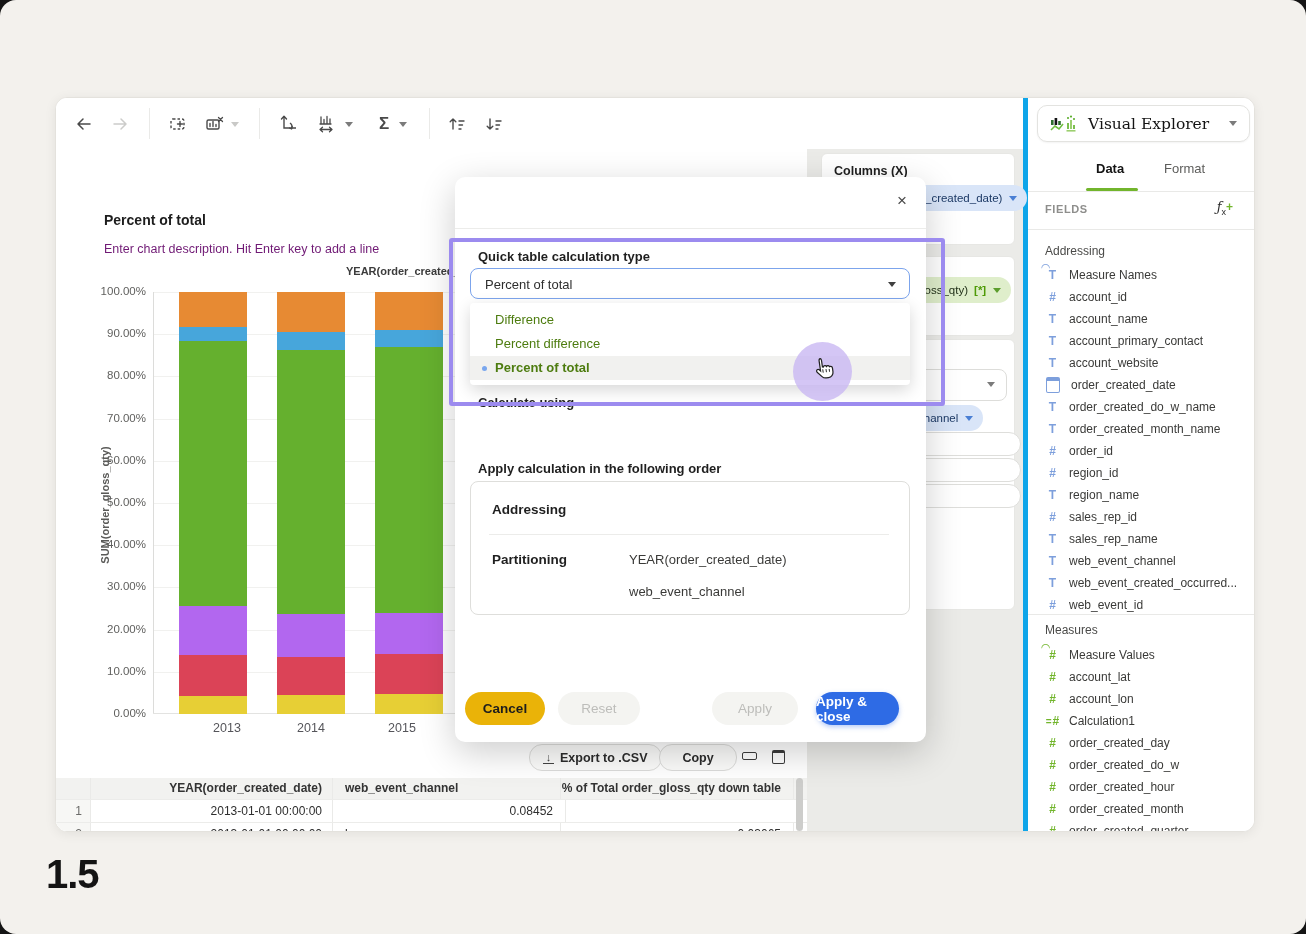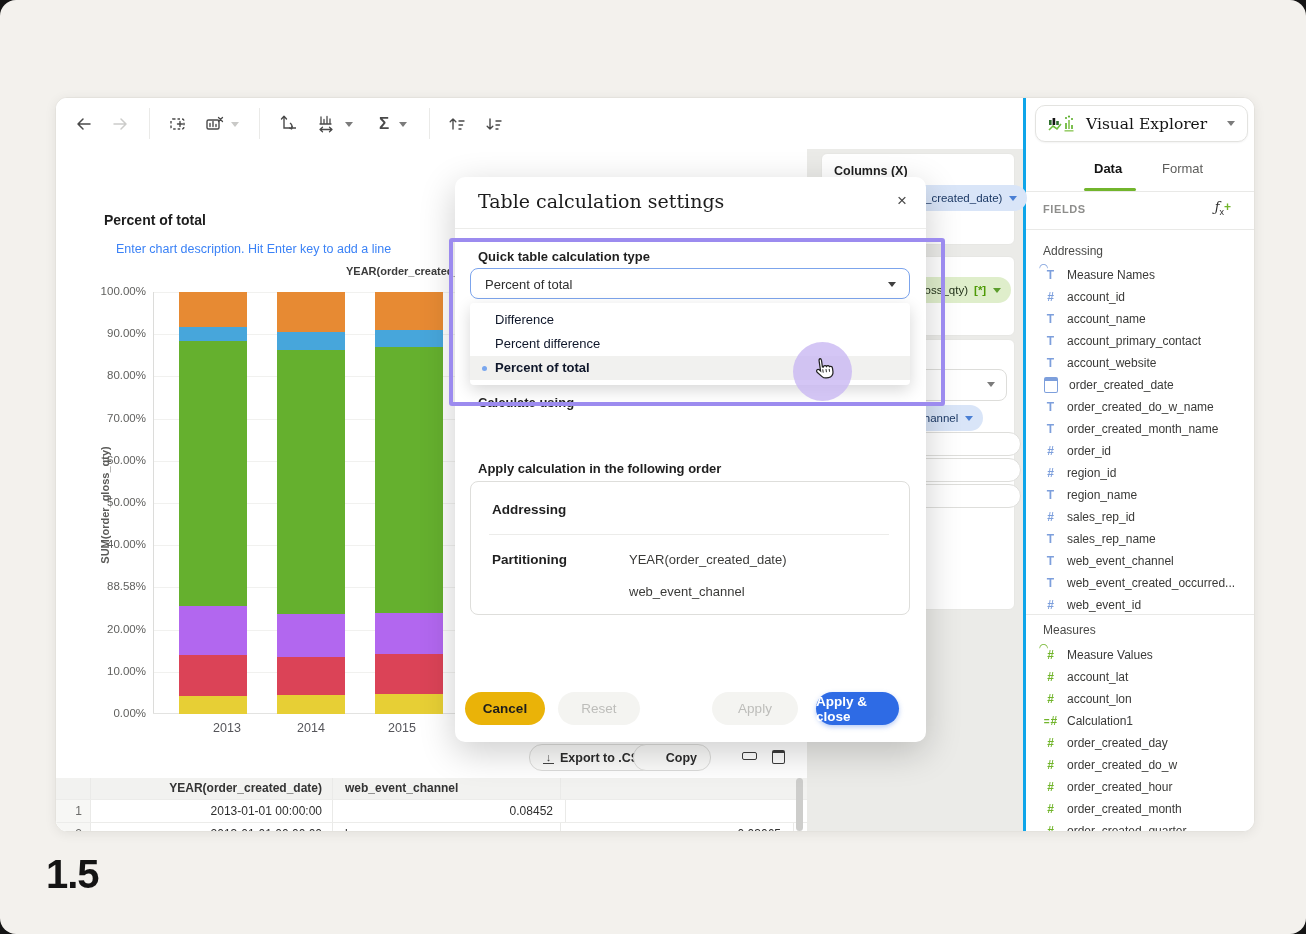--- a/index.html
+++ b/index.html
@@ -15,21 +15,21 @@
   .toolbar{position:absolute;left:0;top:0;width:967px;height:51px;border-bottom:1px solid #ECECEA;background:#fff;}
   .tb-ic{position:absolute;top:13px;width:26px;height:26px;display:flex;align-items:center;justify-content:center;cursor:pointer;}
   .tb-sep{position:absolute;top:10px;width:1px;height:31px;background:#EAEAE8;}
   .caret{width:0;height:0;border-left:4px solid transparent;border-right:4px solid transparent;border-top:5px solid #7b7b7b;display:inline-block;}
   .caret.lt{border-top-color:#C9C9C7;}
   .sigma{font-size:17px;font-weight:bold;color:#4a4a4a;}
 
   
   .chart-panel{position:absolute;left:0;top:51px;width:758px;height:586px;background:#fff;border-right:1px solid #E7E7E5;}
   .chart-title{position:absolute;left:48px;top:63px;font-size:14px;font-weight:bold;color:#1d1d1d;}
-  .chart-desc{position:absolute;left:60px;top:93px;font-size:12.5px;color:#3b82f6;}
+  .chart-desc{position:absolute;left:48px;top:93px;font-size:12.5px;color:#701a75;}
   .xaxis-title{position:absolute;left:290px;top:116px;font-size:11px;font-weight:bold;color:#3c3c3c;}
   .yaxis-title{position:absolute;left:-31px;top:350px;font-size:11px;font-weight:bold;color:#5a5a58;transform:rotate(-90deg);transform-origin:center;width:160px;text-align:center;}
   .ytick{position:absolute;width:58px;text-align:right;font-size:11.5px;color:#5f5f5d;}
   .gridline{position:absolute;height:1px;background:#F1F1EF;}
   .axis-v{position:absolute;left:97px;top:143px;width:1px;height:422px;background:#DCDCDA;}
   .axis-h{position:absolute;left:97px;top:564px;width:648px;height:1px;background:#E3E3E1;}
   .bar{position:absolute;width:68px;display:flex;flex-direction:column-reverse;}
   .seg{width:100%;}
   .xtick{position:absolute;top:572px;width:68px;text-align:center;font-size:12.5px;color:#55555a;}
   .zoombtn{position:absolute;width:19px;height:19px;border:1px solid #E1E1DF;border-radius:4px;background:#FBFBFA;
@@ -66,21 +66,21 @@
   .trow.head{background:#F2F2F0;font-weight:bold;height:21px;line-height:21px;color:#333;}
   .tc{box-sizing:border-box;border-right:1px solid #EAEAE8;overflow:hidden;white-space:nowrap;}
   .tc.c0{width:35px;text-align:right;padding-right:8px;color:#6b6b69;background:#F7F7F5;}
   .trow.head .tc.c0{background:#F2F2F0;}
   .tc.c1{width:242px;text-align:right;padding-right:10px;}
   .tc.c2{width:228px;text-align:left;padding-left:12px;}
   .tc.c3{width:233px;text-align:right;padding-right:12px;}
   .tbl-scroll{position:absolute;left:740px;top:40px;width:7px;height:53px;background:#CDCDCB;border-radius:4px;}
 
   
-  .sidebar{position:absolute;left:967px;top:0;width:231px;height:733px;background:#fff;border-left:3px solid #0ea5e9;}
+  .sidebar{position:absolute;left:967px;top:0;width:231px;height:733px;background:#fff;border-left:5px solid #0ea5e9;}
   .ve-btn{position:absolute;left:9px;top:7px;width:213px;height:37px;background:#fff;border:1px solid #E3E3E0;border-radius:10px;
           box-shadow:0 1px 2px rgba(0,0,0,.05);display:flex;align-items:center;padding:0 12px;box-sizing:border-box;cursor:pointer;}
   .ve-label{font-family:"DejaVu Serif","Liberation Serif",serif;font-size:15.5px;color:#141414;margin-left:8px;flex:1;}
   .tab{position:absolute;top:63px;font-size:13px;cursor:pointer;}
   .tab.active{font-weight:bold;color:#141414;}
   .tab.idle{color:#5d5d5b;}
   .tab-underline{position:absolute;left:58px;top:90px;width:52px;height:3px;background:#72B52C;border-radius:2px;}
   .sb-div{position:absolute;left:0;width:231px;height:1px;background:#E9E9E7;}
   .fields-label{position:absolute;left:17px;top:105px;font-size:11px;font-weight:bold;letter-spacing:.6px;color:#8e8e8c;}
   .fxplus{position:absolute;right:26px;top:101px;font-size:13px;color:#2c2c2c;cursor:pointer;}
@@ -101,21 +101,21 @@
   .modal-title{position:absolute;left:23px;top:13px;font-family:"DejaVu Serif","Liberation Serif",serif;font-size:19px;color:#1c1c1c;}
   .modal-x{position:absolute;right:19px;top:14px;font-size:17px;color:#4a4a4a;cursor:pointer;}
   .modal-hdiv{position:absolute;left:0;top:51px;width:471px;height:1px;background:#ECECEA;}
   .m-label{position:absolute;left:23px;font-size:13px;font-weight:bold;color:#1f1f1f;}
   .m-select{position:absolute;left:15px;width:440px;height:31px;background:#fff;border:1.5px solid #D9D9D6;border-radius:8px;
             font-size:13px;color:#2e2e2e;line-height:31px;padding-left:14px;box-sizing:border-box;cursor:pointer;}
   .m-select.focus{border-color:#7CA4EC;}
   .m-select .caret{position:absolute;right:13px;top:13px;border-top-color:#3f3f3f;}
   .menu{position:absolute;left:15px;top:126px;width:440px;background:#fff;border-radius:4px;
         box-shadow:0 5px 16px rgba(0,0,0,.16);z-index:45;padding:5px 0;}
-  .opt{height:24px;line-height:24px;font-size:13px;color:#0f172a;padding-left:25px;position:relative;cursor:pointer;}
+  .opt{height:24px;line-height:24px;font-size:13px;color:#4d7c0f;padding-left:25px;position:relative;cursor:pointer;}
   .opt.sel{background:#F1F1EF;font-weight:bold;}
   .opt.sel::before{content:"";position:absolute;left:12px;top:10px;width:5px;height:5px;border-radius:50%;background:#7aa7ee;}
   .order-box{position:absolute;left:15px;top:304px;width:440px;height:134px;border:1.5px solid #DEDEDB;border-radius:8px;box-sizing:border-box;}
   .ob-div{position:absolute;left:18px;top:52px;width:400px;height:1px;background:#ECECEA;}
   .ob-label{position:absolute;left:21px;font-size:13.5px;font-weight:bold;color:#1f1f1f;}
   .ob-val{position:absolute;left:158px;font-size:13px;color:#3a3a38;}
   .reapply{position:absolute;left:15px;top:445px;width:440px;height:32px;background:#F0F0ED;border-radius:6px;
            font-size:13px;color:#333;line-height:32px;padding-left:13px;box-sizing:border-box;}
   .mbtn{position:absolute;top:515px;height:33px;border-radius:17px;font-size:13.5px;display:flex;align-items:center;justify-content:center;cursor:pointer;}
   .mbtn.cancel{left:10px;width:80px;background:#eab308;color:#1d1d1d;font-weight:bold;}
@@ -220,21 +220,21 @@
           <div class="gridline" style="left: 98px; top: 522.8px; width: 647px;"></div>
         </div>
       <div id="ytick-layer">
           <div class="ytick" style="left: 32px; top: 136px;">100.00%</div>
           <div class="ytick" style="left: 32px; top: 178.2px;">90.00%</div>
           <div class="ytick" style="left: 32px; top: 220.4px;">80.00%</div>
           <div class="ytick" style="left: 32px; top: 262.6px;">70.00%</div>
           <div class="ytick" style="left: 32px; top: 304.8px;">60.00%</div>
           <div class="ytick" style="left: 32px; top: 347px;">50.00%</div>
           <div class="ytick" style="left: 32px; top: 389.2px;">40.00%</div>
-          <div class="ytick" style="left: 32px; top: 431.4px;">88.58%</div>
+          <div class="ytick" style="left: 32px; top: 431.4px;">30.00%</div>
           <div class="ytick" style="left: 32px; top: 473.6px;">20.00%</div>
           <div class="ytick" style="left: 32px; top: 515.8px;">10.00%</div>
           <div class="ytick" style="left: 32px; top: 558px;">0.00%</div>
         </div>
       <div id="bars-layer">
           <div class="bar" style="left: 123px; bottom: 21px; height: 422px;">
             <div class="seg" style="height: 17.724px; background: rgb(231, 207, 53);"></div>
             <div class="seg" style="height: 41.778px; background: rgb(219, 67, 87);"></div>
             <div class="seg" style="height: 48.108px; background: rgb(178, 103, 239);"></div>
             <div class="seg" style="height: 265.86px; background: rgb(101, 176, 46);"></div>
@@ -308,30 +308,31 @@
           <span class="circ"></span>
           <span>Detail</span>
         </div>
       </div>
 
     <div class="results">
       <div class="res-btn" style="left:473px">
         <span class="dl-ic">↓</span>
         <span>Export to .CSV</span>
       </div>
-      <div class="res-btn" style="left:577px;width:50px;justify-content:flex-end">
+      <div class="res-btn" style="left:603px;width:50px;justify-content:center">
         <span>Copy</span>
       </div>
       <div class="win-ic min-ic" style="left:686px;top:14px"></div>
       <div class="win-ic max-ic" style="left:716px"></div>
       <div class="tbl" id="results-table">
           <div class="trow head">
             <div class="tc c0"></div>
             <div class="tc c1">YEAR(order_created_date)</div>
             <div class="tc c2">web_event_channel</div>
+            <div class="tc c3">% of Total order_gloss_qty down table</div>
           </div>
           <div class="trow">
             <div class="tc c0">1</div>
             <div class="tc c1">2013-01-01 00:00:00</div>
             <div class="tc c3">0.08452</div>
           </div>
           <div class="trow">
             <div class="tc c0">2</div>
             <div class="tc c1">2013-01-01 00:00:00</div>
             <div class="tc c2">banner</div>
@@ -472,21 +473,20 @@
           <div class="field-item">
             <span class="fi measc">#</span>
             <span>order_created_quarter</span>
           </div>
         </div>
 
     </div>
   </div>
 
   <div class="modal">
-    <div class="modal-title">Table calculation settings</div>
     <div class="modal-x">×</div>
     <div class="modal-hdiv"></div>
     <div class="m-label" style="top:72px">Quick table calculation type</div>
     <div class="m-select focus" style="top:91px">
       <span>Percent of total</span><span class="caret"></span>
     </div>
     <div class="menu" id="calc-menu">
         <div class="opt">Difference</div>
         <div class="opt">Percent difference</div>
         <div class="opt sel">Percent of total</div>

